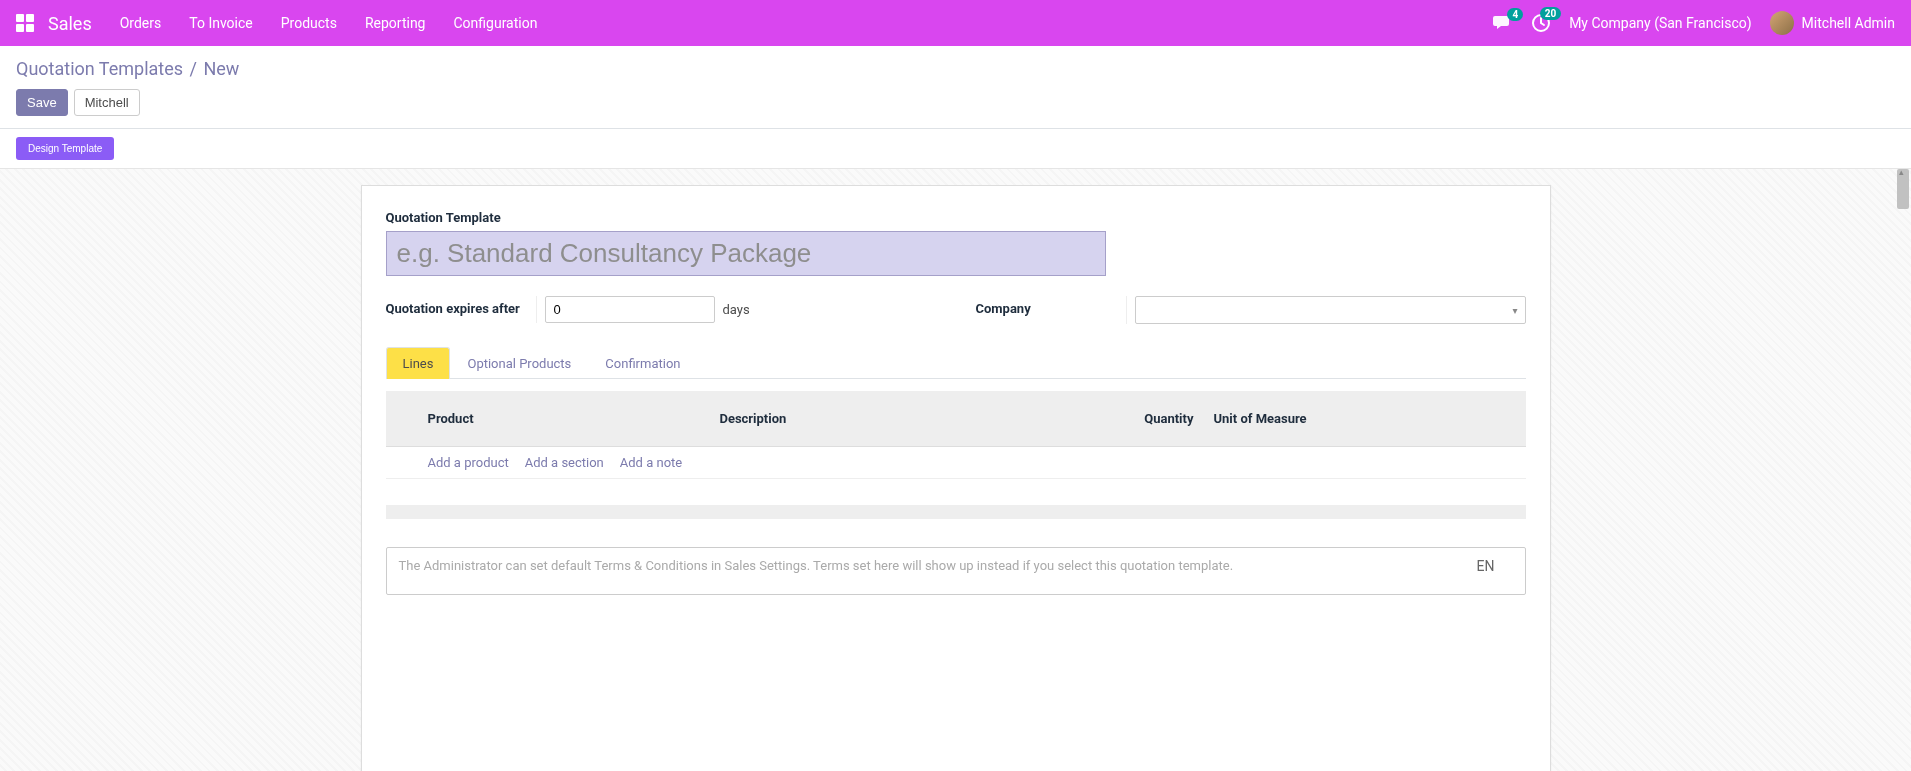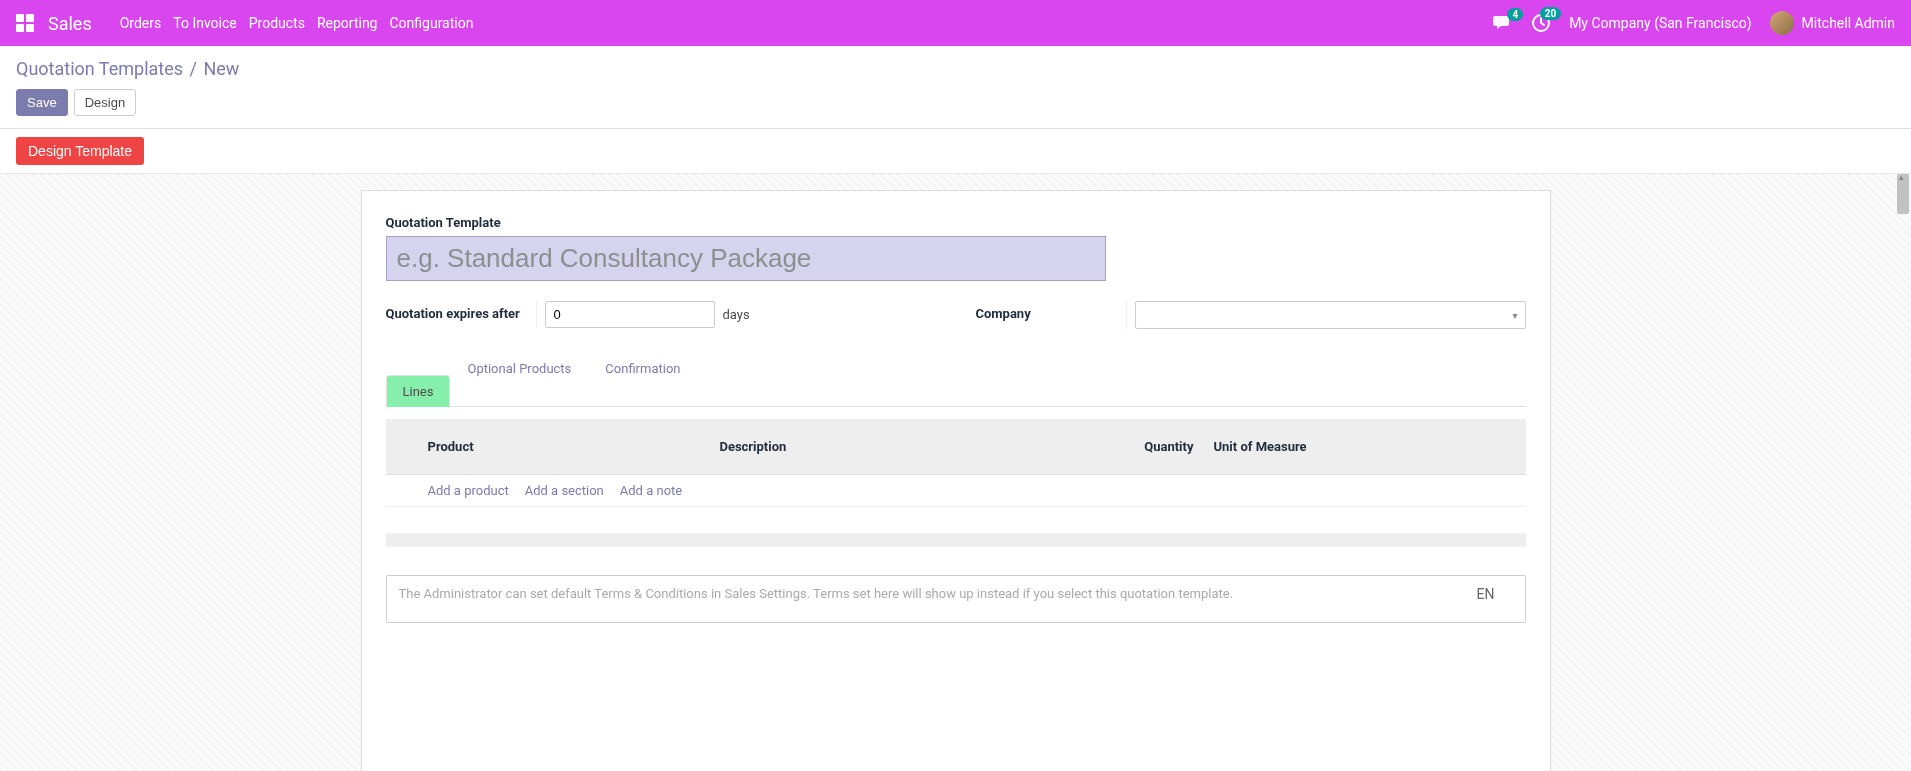--- a/index.html
+++ b/index.html
@@ -2,41 +2,41 @@
 <html><head>
 <meta charset="utf-8">
 <style>
 * { box-sizing: border-box; margin: 0; padding: 0; }
 body { font-family: -apple-system, BlinkMacSystemFont, "Segoe UI", Roboto, "Helvetica Neue", Arial, sans-serif; font-size: 13px; color: #4c4c4c; background: #f9f9f9; }
 
 .navbar { background: #d946ef; height: 46px; display: flex; align-items: center; padding: 0 16px; color: #fff; }
 .navbar .apps-icon { width: 18px; height: 18px; display: grid; grid-template-columns: 1fr 1fr; grid-template-rows: 1fr 1fr; gap: 2px; margin-right: 14px; cursor: pointer; }
 .navbar .apps-icon span { background: #fff; border-radius: 1px; }
 .navbar .brand { font-size: 18px; font-weight: 400; margin-right: 28px; }
-.navbar .menu { display: flex; gap: 12px; }
+.navbar .menu { display: flex; gap: 28px; }
 .navbar .menu a { color: #fff; text-decoration: none; font-size: 14px; cursor: pointer; }
 .navbar .spacer { flex: 1; }
 .navbar .right { display: flex; align-items: center; gap: 18px; }
 .navbar .icon-badge { position: relative; cursor: pointer; display: flex; align-items: center; }
 .navbar .badge { position: absolute; top: -6px; right: -10px; background: #00a09d; color: #fff; border-radius: 8px; font-size: 10px; padding: 1px 5px; font-weight: bold; }
 .navbar .company { font-size: 14px; cursor: pointer; }
 .navbar .user { display: flex; align-items: center; gap: 8px; cursor: pointer; font-size: 14px; }
 .navbar .avatar { width: 24px; height: 24px; border-radius: 50%; background: linear-gradient(135deg,#d4a574,#8b6f47); display: inline-block; }
 
 .control-panel { background: #fff; border-bottom: 1px solid #dee2e6; padding: 8px 16px 12px; }
 .breadcrumb { font-size: 18px; color: #7c7bad; margin: 4px 0 10px; }
 .breadcrumb .sep { color: #7c7bad; margin: 0 2px; }
 .breadcrumb .current { color: #7c7bad; }
 .cp-buttons { display: flex; gap: 6px; }
 .btn { padding: 5px 10px; border-radius: 3px; font-size: 13px; cursor: pointer; border: 1px solid transparent; }
 .btn-primary { background: #7c7bad; border-color: #7c7bad; color: #fff; }
 .btn-secondary { background: #fff; border-color: #ccc; color: #4c4c4c; }
 
 .statusbar { background: #fff; padding: 8px 16px; border-bottom: 1px solid #e5e5e5; }
-.statusbar .btn-status { background: #ef4444; color: #fff; border: none; padding: 6px 12px; border-radius: 3px; cursor: pointer; font-size: 14px; }
+.statusbar .btn-status { background: #8b5cf6; color: #fff; border: none; padding: 6px 12px; border-radius: 3px; cursor: pointer; font-size: 10px; }
 
 .form-area { display: flex; justify-content: center; padding: 16px 0; background-image: repeating-linear-gradient(45deg, #f5f5f5 0, #f5f5f5 2px, #fafafa 2px, #fafafa 6px); min-height: 640px; position: relative; }
 .scrollbar-indicator { position: absolute; right: 0; top: 0; width: 16px; height: 100%; }
 .scrollbar-indicator .thumb { position: absolute; top: 0; right: 2px; width: 12px; height: 40px; background: #c1c1c1; border-radius: 2px; }
 .scrollbar-indicator .thumb::before { content: "▴"; position: absolute; top: -2px; left: 2px; font-size: 9px; color: #888; }
 
 .sheet { background: #fff; width: 1190px; border: 1px solid #ddd; box-shadow: 0 1px 2px rgba(0,0,0,0.05); padding: 24px; }
 .field-label { font-weight: bold; color: #1f2d3d; font-size: 13px; margin-bottom: 6px; display: block; }
 .title-group { margin-bottom: 20px; }
 .title-input { width: 720px; max-width: 100%; font-size: 26px; padding: 6px 10px; border: 1px solid #a5a0c9; background: #d6d3ef; color: #6b6b6b; outline: none; }
@@ -47,21 +47,21 @@
 .col .col-label { width: 150px; font-weight: bold; color: #1f2d3d; line-height: 1.4; padding-top: 4px; border-right: 0px solid #e5e5e5; }
 .col .col-field { flex: 1; display: flex; align-items: center; gap: 8px; padding-left: 8px; border-left: 1px solid #eee; }
 .num-input { width: 170px; padding: 5px 8px; border: 1px solid #ccc; border-radius: 2px; font-size: 13px; }
 .unit { color: #4c4c4c; }
 .select-wrap { flex: 1; position: relative; }
 .select-input { width: 100%; padding: 5px 24px 5px 8px; border: 1px solid #ccc; border-radius: 2px; background: #fff; font-size: 13px; min-height: 28px; cursor: pointer; }
 .select-caret { position: absolute; right: 8px; top: 50%; transform: translateY(-50%); pointer-events: none; color: #888; font-size: 10px; }
 
 .tabs { display: flex; border-bottom: 1px solid #dee2e6; }
 .tab { padding: 8px 16px; color: #7c7bad; cursor: pointer; border: 1px solid transparent; border-bottom: none; position: relative; top: 1px; font-size: 13px; }
-.tab.active { color: #4c4c4c; border-color: #dee2e6; background: #86efac; border-radius: 3px 3px 0 0; margin-top: 23px; }
+.tab.active { color: #4c4c4c; border-color: #dee2e6; background: #fde047; border-radius: 3px 3px 0 0; }
 
 .table { width: 100%; border-collapse: collapse; margin-top: 12px; }
 .table thead th { background: #eee; text-align: left; padding: 20px 10px; font-weight: bold; color: #1f2d3d; font-size: 13px; border-bottom: 1px solid #ddd; }
 .table thead th.right { text-align: right; }
 .table tbody td { padding: 8px 10px; border-bottom: 1px solid #eee; }
 .row-actions { display: flex; gap: 16px; }
 .row-actions a { color: #7c7bad; text-decoration: none; cursor: pointer; font-size: 13px; }
 
 .band { height: 14px; background: #eee; margin-top: 26px; }
 
@@ -113,21 +113,21 @@
 </div>
 
 <div class="control-panel">
   <div class="breadcrumb">
     <span>Quotation Templates</span>
     <span class="sep">/</span>
     <span class="current">New</span>
   </div>
   <div class="cp-buttons">
     <button class="btn btn-primary">Save</button>
-    <button class="btn btn-secondary">Design</button>
+    <button class="btn btn-secondary">Mitchell</button>
   </div>
 </div>
 
 <div class="statusbar">
   <button class="btn-status">Design Template</button>
 </div>
 
 <div class="form-area">
   <div class="scrollbar-indicator">
     <div class="thumb"></div>

